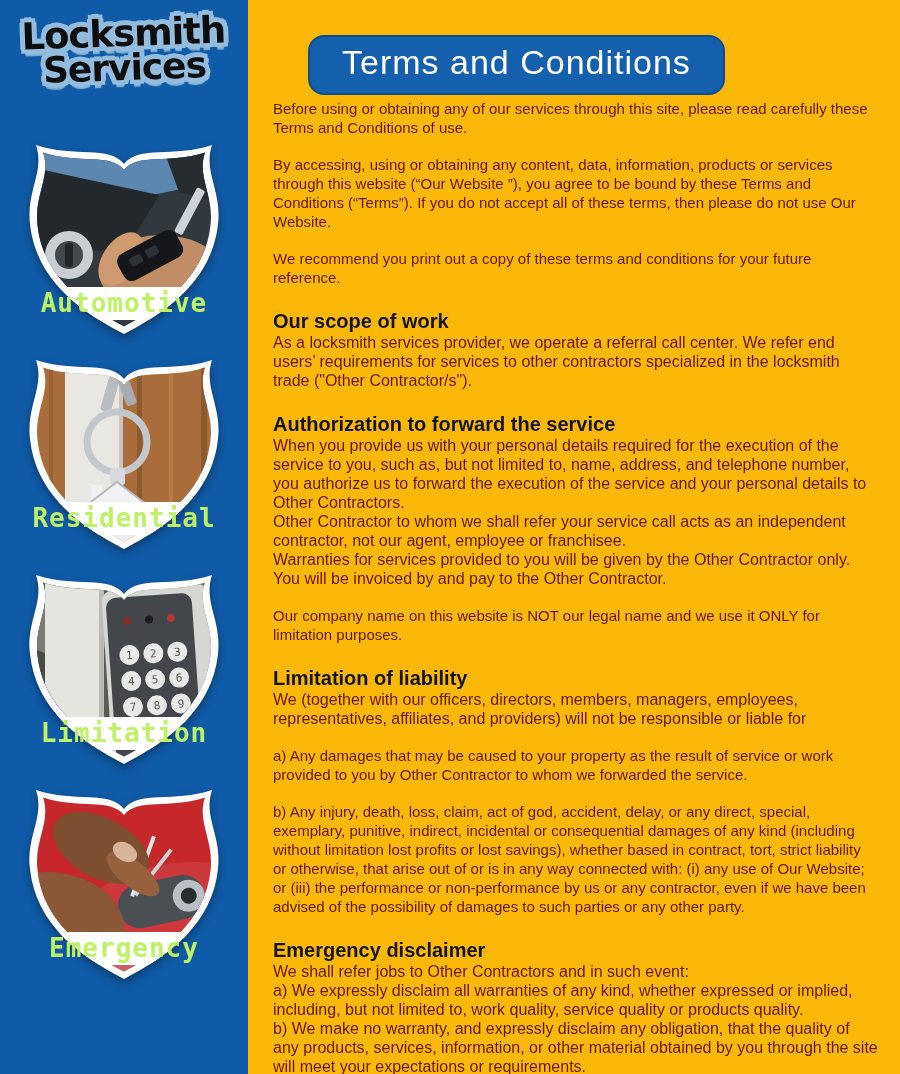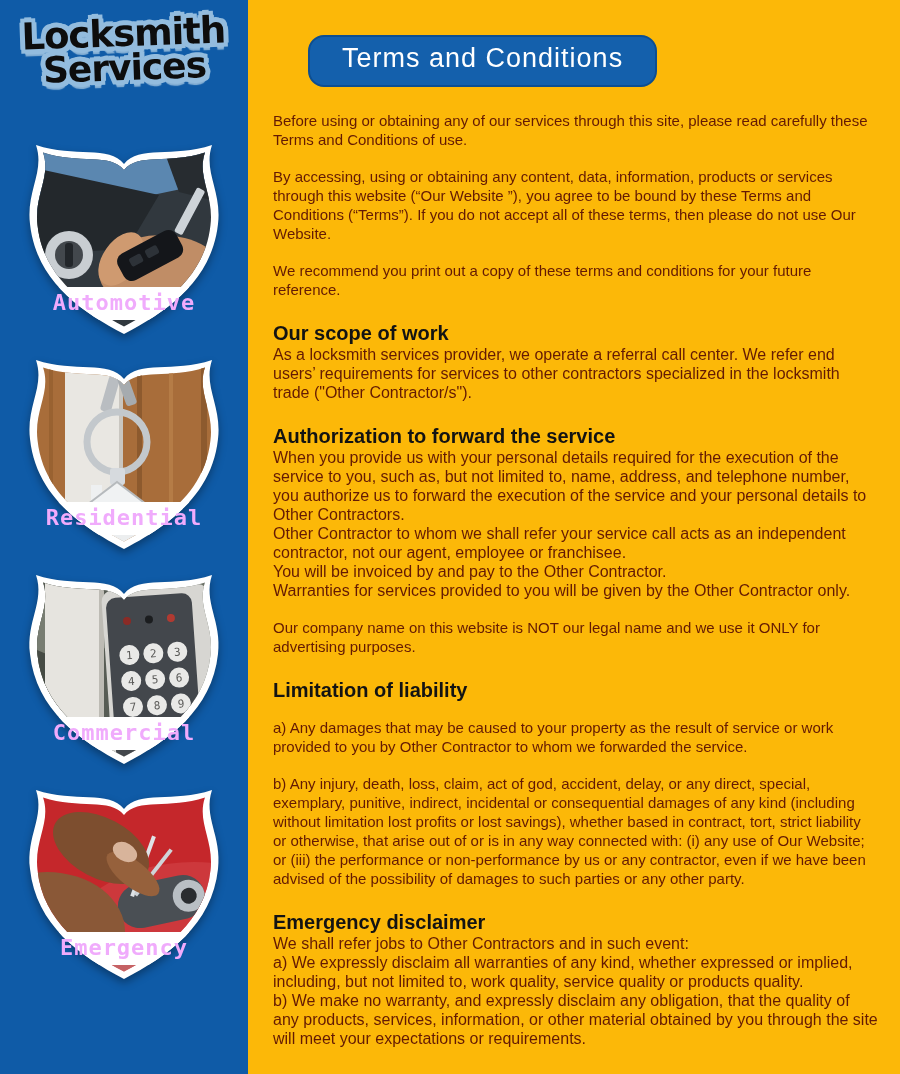--- a/index.html
+++ b/index.html
@@ -25,36 +25,36 @@
       4px 4px 0 #93bcde, -4px 4px 0 #93bcde, 4px -4px 0 #93bcde, -4px -4px 0 #93bcde,
       0 7px 1px #88b2d6;
   }
   .badges { display:flex; flex-direction:column; gap:11px; margin-top:52px; }
   .badge { position:relative; width:230px; height:204px; cursor:pointer; }
   .badge svg { filter:drop-shadow(0 4px 4px rgba(0,0,0,0.35)); display:block; }
   .badge-label {
     position:absolute; left:0; right:0; top:151px; height:30px;
     text-align:center; line-height:30px;
     font-family:"DejaVu Sans Mono", monospace; font-weight:bold;
-    font-size:22px; letter-spacing:1px; color:#f0abfc;
+    font-size:26px; letter-spacing:1px; color:#bef264;
   }
 
   
   .main { flex:1; background:#fcb808; padding:0 22px 0 25px; }
   .title-box {
     display:inline-block; margin:35px 0 0 35px;
     background:#1460ac; border:2px solid #0d4e91; border-radius:16px;
     padding:6px 32px 11px 32px;
-    color:#ffffff; font-size:27px; letter-spacing:1px;
+    color:#ffffff; font-size:34px; letter-spacing:1px;
   }
   .para { color:#641a04; font-size:15px; line-height:19px; margin-top:18px; }
   .line { color:#641a04; font-size:16px; line-height:19px; margin-top:0; }
   h2 { color:#131313; font-size:20px; line-height:20px; margin:24px 0 2px 0; font-weight:bold;
        font-family:"Liberation Sans", sans-serif; }
-  .first { margin-top:24px; }
+  .first { margin-top:4px; }
 </style>
 </head>
 <body>
 
 <div class="page">
 
   <aside class="sidebar">
 
     <div class="logo">
       <div class="l1">Locksmith</div>
@@ -185,21 +185,21 @@
                   <text x="146" y="142">8</text>
                   <text x="170" y="142">9</text>
                 <text x="122" y="169">*</text>
                   <text x="146" y="168">0</text>
                   <text x="170" y="168">#</text>
               </g>
             </g>
           </g>
           <rect x="0" y="150" width="230" height="33" fill="#ffffff" clip-path="url(#outC)"></rect>
         </svg>
-        <div class="badge-label">Commercial</div>
+        <div class="badge-label">Limitation</div>
       </div>
 
       <div class="badge">
         <svg width="230" height="204" viewBox="0 0 230 204">
           <defs>
             <clipPath id="outD">
                 <path d="M115,27 C100,8 66,21 27,8 C36,35 17,54 21,87 C27,143 71,174 115,197 C159,174 203,143 209,87 C213,54 194,35 203,8 C164,21 130,8 115,27 Z"></path>
               </clipPath>
             <clipPath id="inD">
                 <path transform="translate(115 102) scale(0.92) translate(-115 -102)" d="M115,27 C100,8 66,21 27,8 C36,35 17,54 21,87 C27,143 71,174 115,197 C159,174 203,143 209,87 C213,54 194,35 203,8 C164,21 130,8 115,27 Z"></path>
@@ -247,28 +247,29 @@
       <p class="line">As a locksmith services provider, we operate a referral call center. We refer end users’ requirements for services to other contractors specialized in the locksmith trade ("Other Contractor/s").</p>
     </section>
 
     <section>
       <h2>Authorization to forward the service</h2>
       <p class="line">When you provide us with your personal details required for the execution of the service to you, such as, but not limited to, name, address, and telephone number, you authorize us to forward the execution of the service and your personal details to Other Contractors.</p>
     </section>
 
     <section>
       <p class="line">Other Contractor to whom we shall refer your service call acts as an independent contractor, not our agent, employee or franchisee.</p>
+      <p class="line">Warranties for services provided to you will be given by the Other Contractor only.</p>
       <p class="line">You will be invoiced by and pay to the Other Contractor.</p>
-      <p class="line">Warranties for services provided to you will be given by the Other Contractor only.</p>
-    </section>
-
-    <p class="para">Our company name on this website is NOT our legal name and we use it ONLY for advertising purposes.</p>
+    </section>
+
+    <p class="para">Our company name on this website is NOT our legal name and we use it ONLY for limitation purposes.</p>
 
     <section>
       <h2>Limitation of liability</h2>
+      <p class="line">We (together with our officers, directors, members, managers, employees, representatives, affiliates, and providers) will not be responsible or liable for</p>
       <p class="para">a) Any damages that may be caused to your property as the result of service or work provided to you by Other Contractor to whom we forwarded the service.</p>
       <p class="para">b) Any injury, death, loss, claim, act of god, accident, delay, or any direct, special, exemplary, punitive, indirect, incidental or consequential damages of any kind (including without limitation lost profits or lost savings), whether based in contract, tort, strict liability or otherwise, that arise out of or is in any way connected with: (i) any use of Our Website; or (iii) the performance or non-performance by us or any contractor, even if we have been advised of the possibility of damages to such parties or any other party.</p>
     </section>
 
     <section>
       <h2>Emergency disclaimer</h2>
       <p class="line">We shall refer jobs to Other Contractors and in such event:</p>
       <p class="line">a) We expressly disclaim all warranties of any kind, whether expressed or implied, including, but not limited to, work quality, service quality or products quality.</p>
       <p class="line">b) We make no warranty, and expressly disclaim any obligation, that the quality of any products, services, information, or other material obtained by you through the site will meet your expectations or requirements.</p>
     </section>

